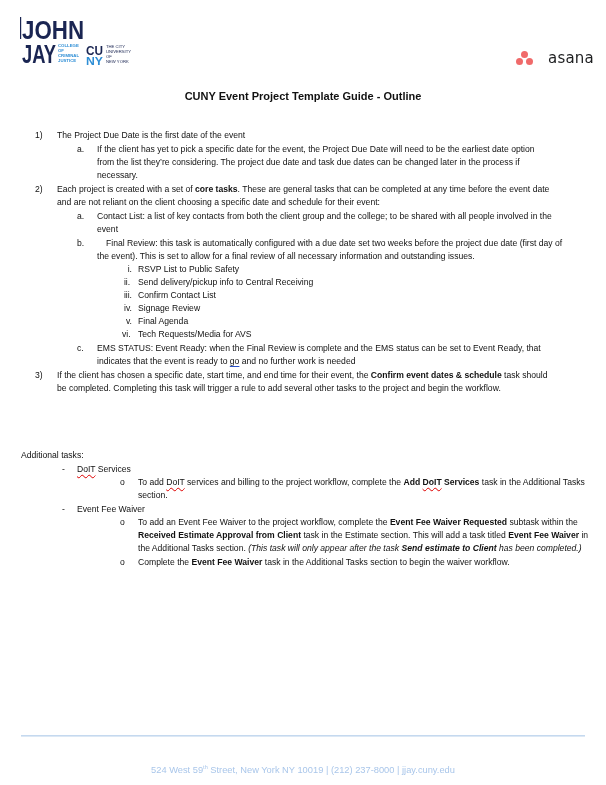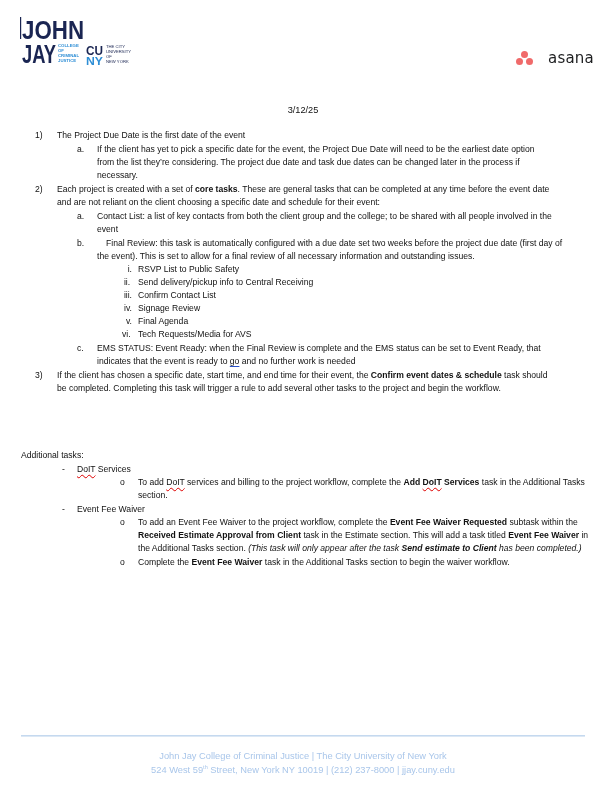--- a/index.html
+++ b/index.html
@@ -60,21 +60,21 @@
 
   <div class="asana-logo">
     <div class="asana-dots">
       <span style="left:6px; top:1px;"></span>
       <span style="left:1px; top:8px;"></span>
       <span style="left:11px; top:8px;"></span>
     </div>
     <span class="asana-word">asana</span>
   </div>
 
-  <div class="date">3/12/25</div>
+  <div class="title">CUNY Event Project Template Guide - Outline</div>
 
   <div class="doc">
 
     <span class="num" style="left:35px; top:129px;">1)</span>
     <span class="line" style="left:57px; top:129px;">The Project Due Date is the first date of the event</span>
     <span class="num" style="left:77px; top:143px;">a.</span>
     <span class="line" style="left:97px; top:143px;">If the client has yet to pick a specific date for the event, the Project Due Date will need to be the earliest date option</span>
     <span class="line" style="left:97px; top:156px;">from the list they’re considering. The project due date and task due dates can be changed later in the process if</span>
     <span class="line" style="left:97px; top:169px;">necessary.</span>
 
@@ -127,15 +127,14 @@
     <span class="line" style="left:138px; top:516px;"><span>To add an Event Fee Waiver to the project workflow, complete the </span><b>Event Fee Waiver Requested</b><span> subtask within the</span></span>
     <span class="line" style="left:138px; top:529px;"><b>Received Estimate Approval from Client</b><span> task in the Estimate section. This will add a task titled </span><b>Event Fee Waiver</b><span> in</span></span>
     <span class="line" style="left:138px; top:542px;"><span>the Additional Tasks section. </span><i>(This task will only appear after the task </i><i><b>Send estimate to Client</b></i><i> has been completed.)</i></span>
 
     <span class="num" style="left:120px; top:556px;">o</span>
     <span class="line" style="left:138px; top:556px;"><span>Complete the </span><b>Event Fee Waiver</b><span> task in the Additional Tasks section to begin the waiver workflow.</span></span>
   </div>
 
   <div class="footer-rule"></div>
   <div class="footer-rule2"></div>
-  <div class="footer" style="top:751px;">John Jay College of Criminal Justice | The City University of New York</div>
   <div class="footer" style="top:765px;"><span>524 West 59</span><sup>th</sup><span> Street, New York NY 10019 | (212) 237-8000 | jjay.cuny.edu</span></div>
 </div>
 
 </body></html>

